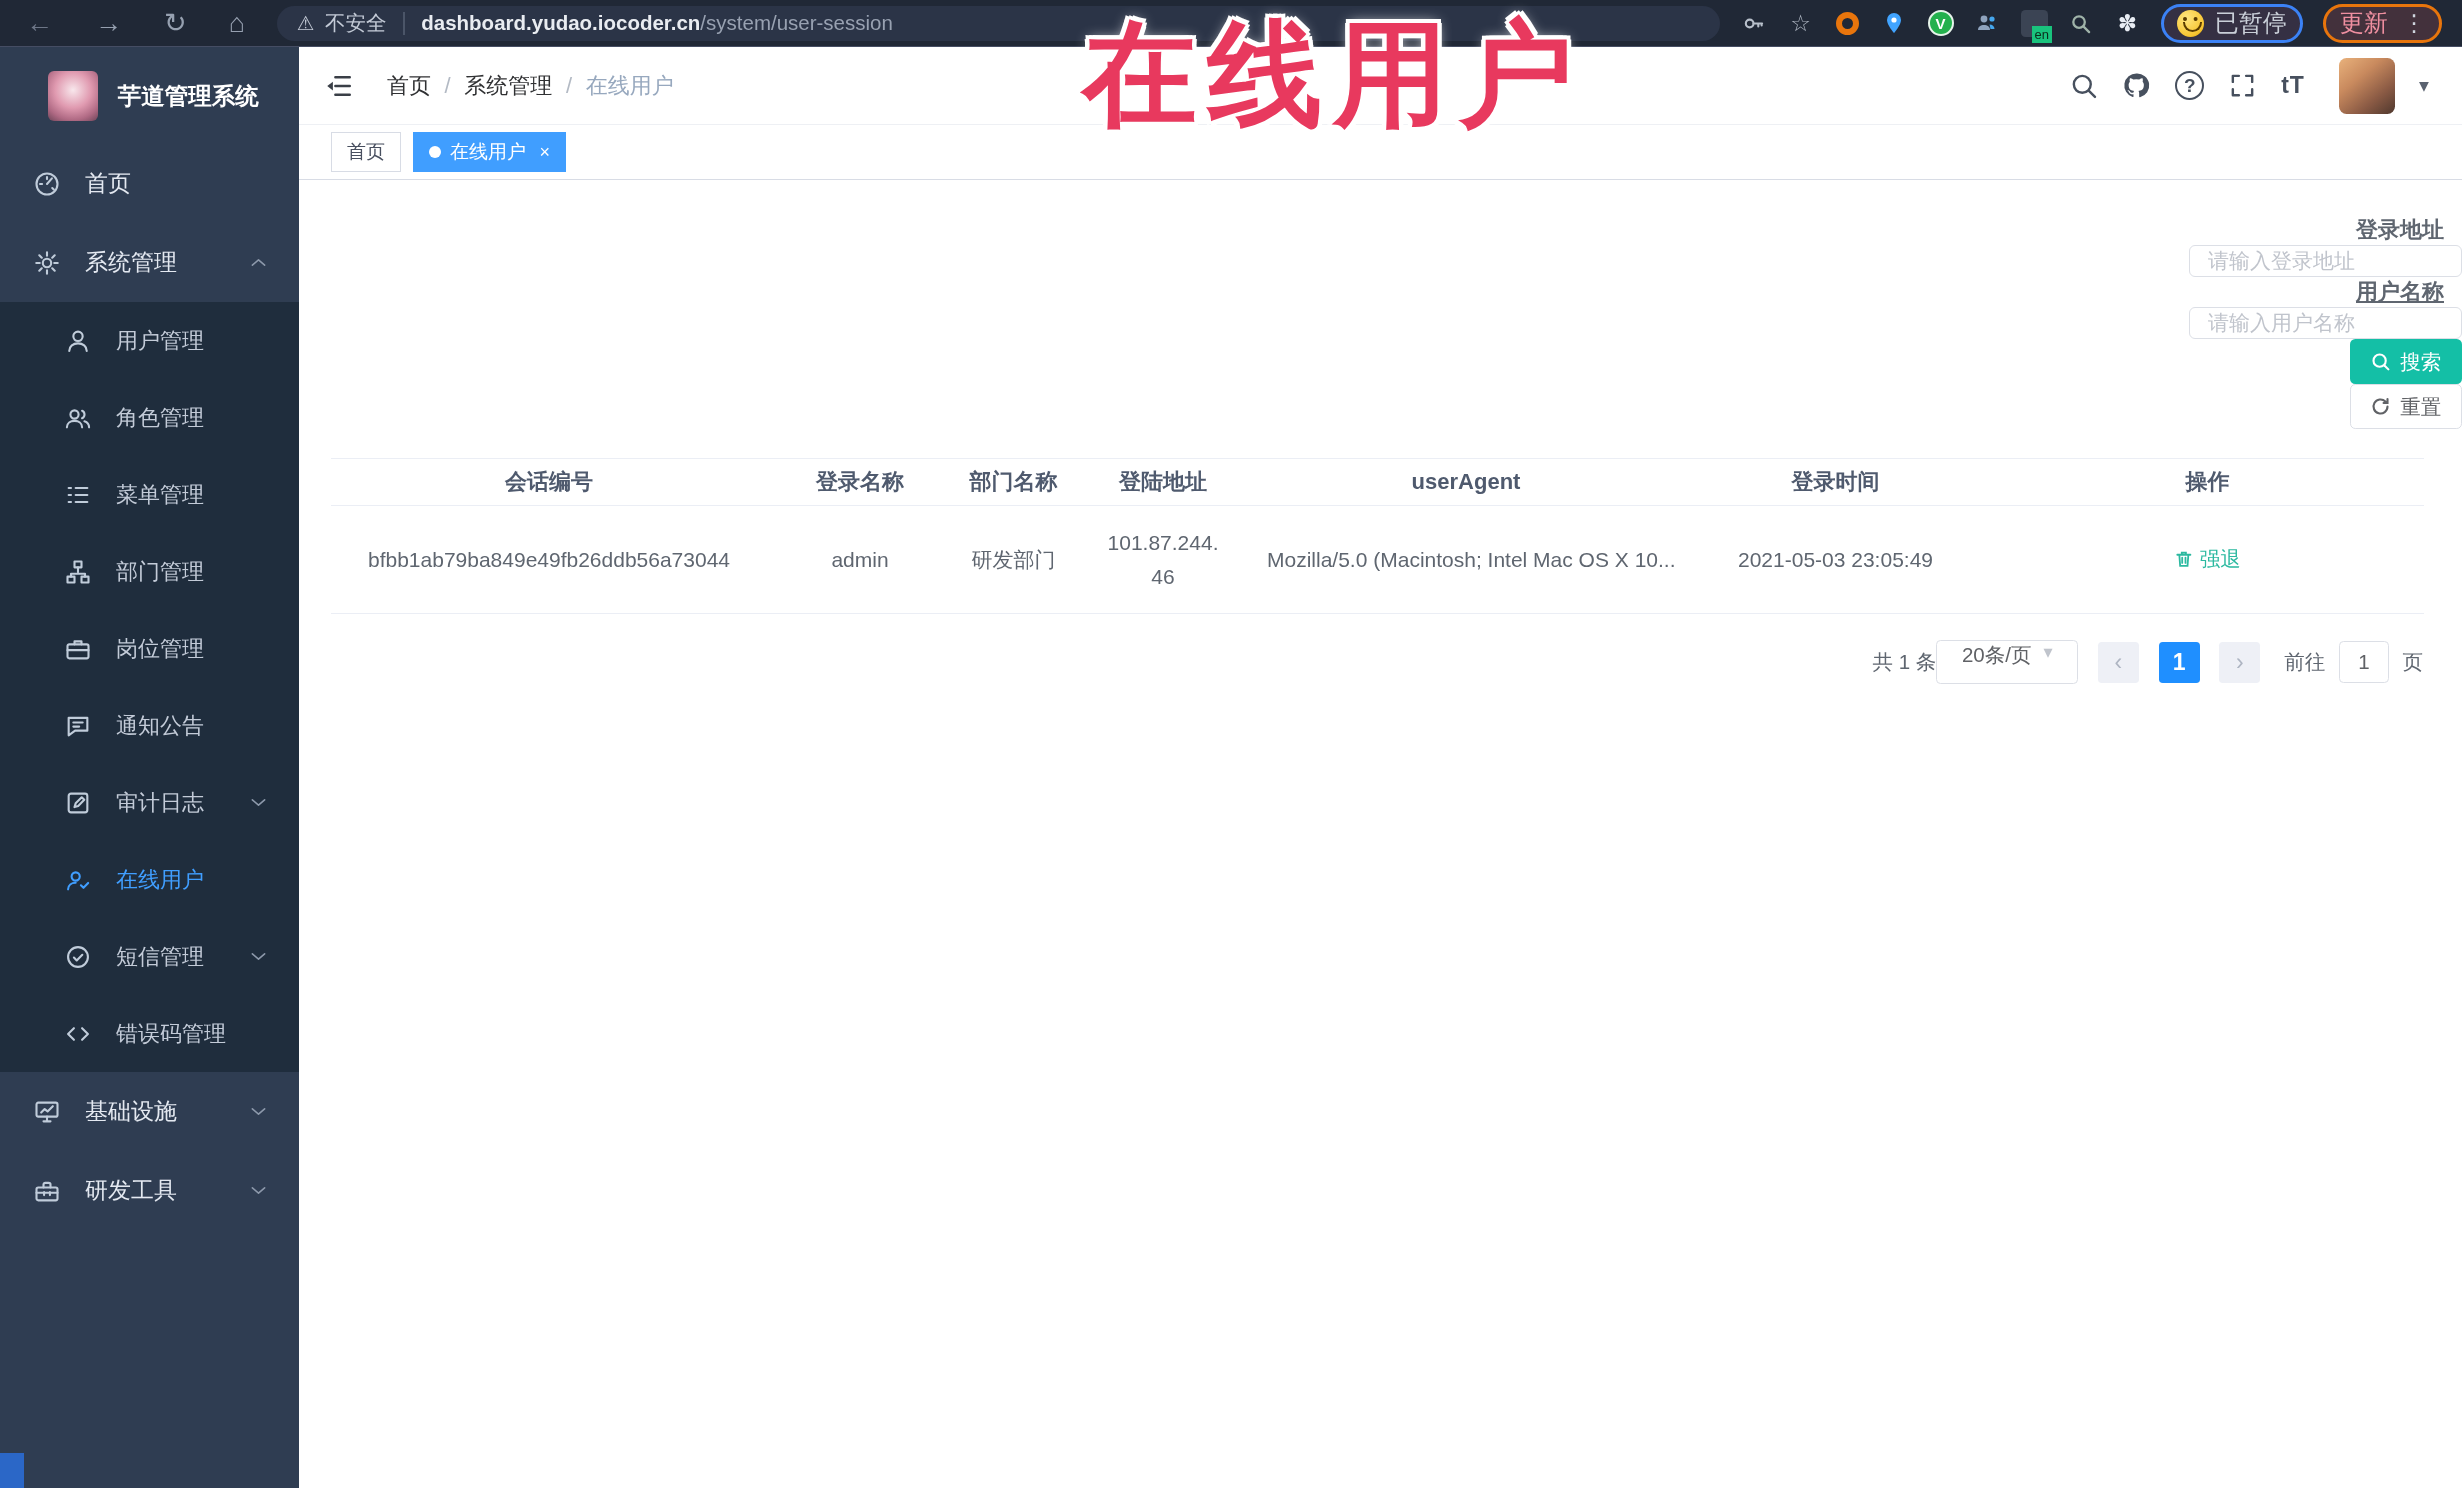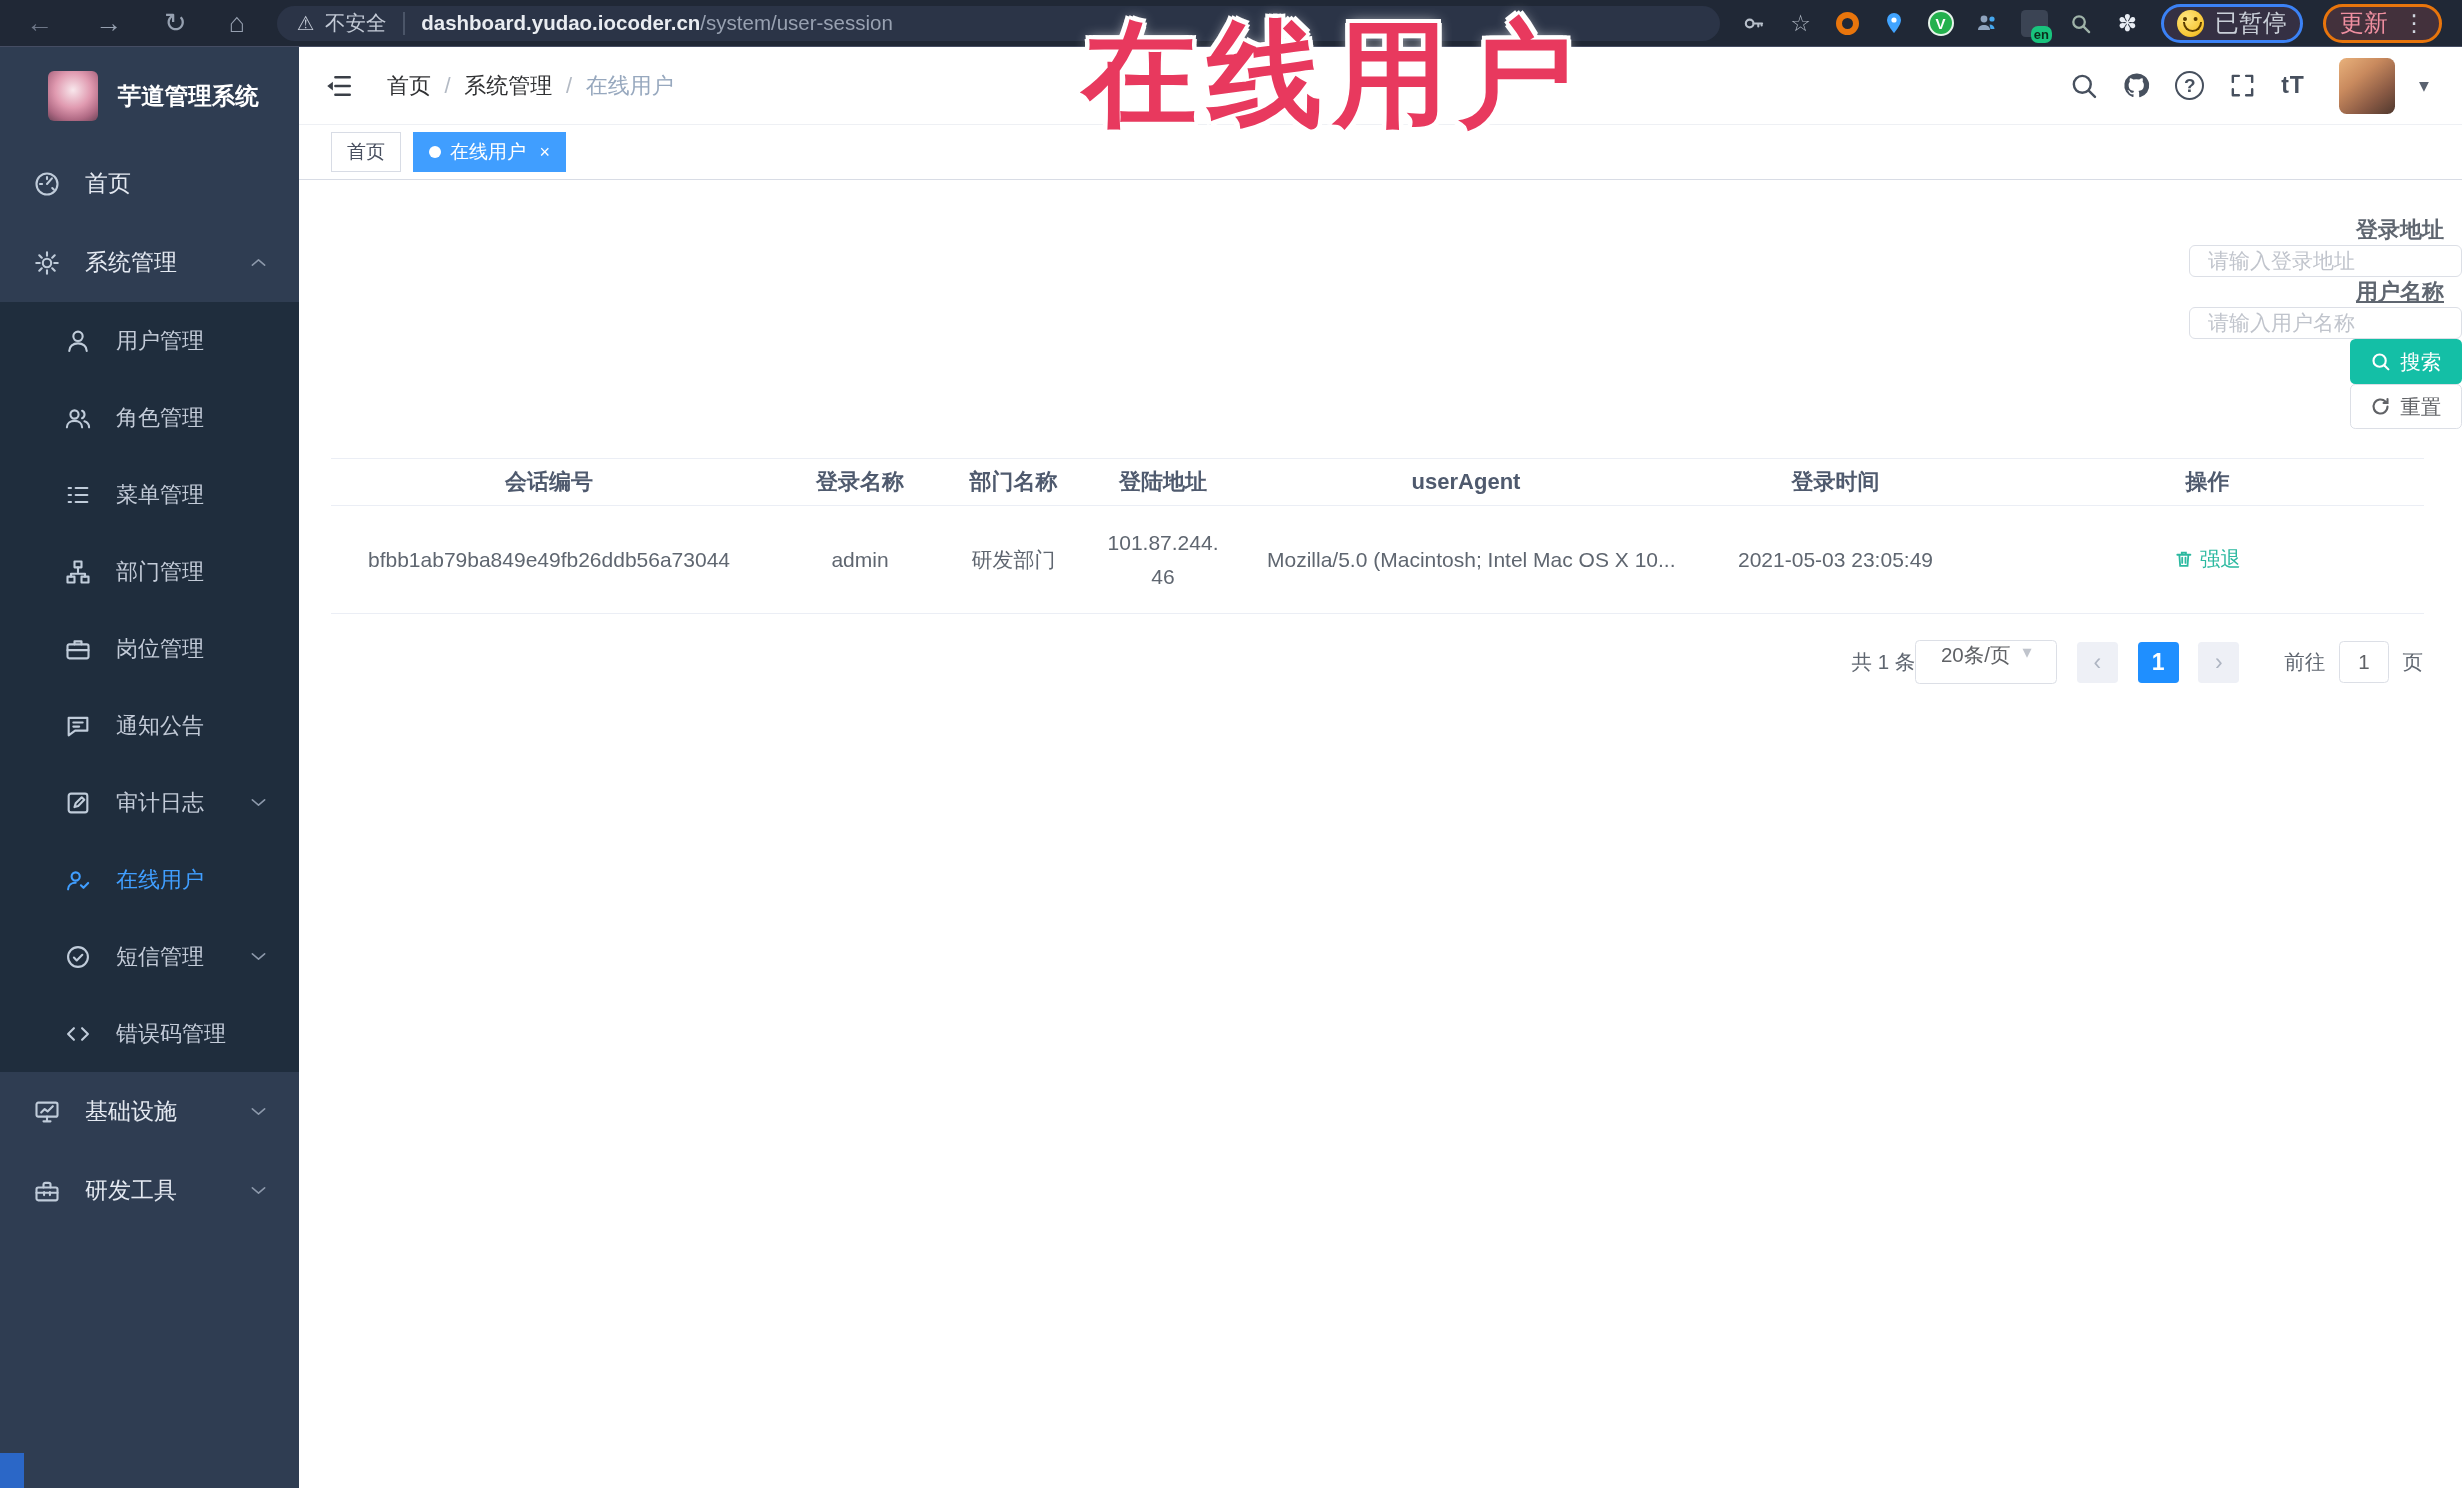--- a/index.html
+++ b/index.html
@@ -17,21 +17,21 @@
   .addr .sep { width:1.5px; height:23px; background:#4b5568; margin:0 16.7px; }
   .addr .host { color:#e9ecf1; font-weight:bold; }
   .addr .path { color:#98a1b1; }
   .ext-cluster { margin-left:auto; display:flex; align-items:center; gap:19.7px; padding-right:19.7px; }
   .ext { width:27px; height:27px; display:flex; align-items:center; justify-content:center; font-size:23px; color:#aeb6c2; }
   .ring { width:23px; height:23px; border-radius:50%; border:6px solid #e8750c; }
   .vcircle { width:26px; height:26px; border-radius:50%; background:#23b14d; border:2.3px solid #e6f4ea;
     color:#fff; font-size:15px; font-weight:bold; display:flex; align-items:center; justify-content:center; }
   .enbox { width:27px; height:27px; background:#3b4454; border-radius:4.5px; position:relative; }
   .enbox span { position:absolute; right:-4.5px; bottom:-6px; background:#19c37d; color:#0b2e1c;
-    font-size:13px; font-weight:bold; padding:0.8px 3px; border-radius:7px; }
+    font-size:13px; font-weight:normal; padding:0.8px 3px; border-radius:0; }
   .pill { display:flex; align-items:center; gap:10.6px; border-radius:26px; padding:3px 13.6px; height:39px; }
   .pill.paused { border:3.8px solid #3b82f6; background:#353043; }
   .pill.update { border:3.8px solid #e8750c; background:#43313c; }
   .pill .lbl { font-size:24px; color:#c9cfd8;text-align:right; }
   .pill.update .lbl { color:#ef8fa0; }
   .pill .dots { color:#cfd5de; font-size:23px; margin-left:4.5px; }
   .emoji-face { width:27px; height:27px; border-radius:50%;
     background:radial-gradient(circle at 35% 30%, #ffe680, #f7c531 70%, #d79a00); position:relative; }
   .emoji-face::before { content:""; position:absolute; left:6px; top:7.6px; width:3.8px; height:3.8px;
     border-radius:50%; background:#5a3c00; box-shadow:10.6px 0 0 #5a3c00; }
@@ -110,21 +110,21 @@
 
   .pager { display:flex; align-items:center; justify-content:flex-end; margin:26px 39px 0 0;
     font-size:20.5px; color:#5f6670; }
   .pager .total { }
   .psize { width:142px; height:44px; border:1.5px solid #dcdfe6; border-radius:4.5px; display:flex;
     justify-content:center; gap:12px; color:#606266; cursor:pointer; }
   .psize .caret { color:#c0c4cc; font-size:18px; }
   .pbtn { width:41px; height:41px; margin-left:19.7px; border-radius:3.8px; background:#eef0f6;
     color:#aeb5c2; font-size:23px; display:flex; align-items:center; justify-content:center; cursor:pointer; }
   .pbtn.cur { background:#1f8fff; color:#fff; font-weight:bold; }
-  .goto-lbl { margin-left:45px; }
+  .goto-lbl { margin-left:24px; }
   .goto { width:50px; height:42px; border:1.5px solid #dcdfe6; border-radius:4.5px; text-align:center;
     font-size:20.5px; color:#606266; margin:0 13.6px; outline:none; }
 
   
   .annotation { position:absolute; left:1082px; top:10.6px; z-index:50; font-size:115px; font-weight:bold;
     color:#e8395e; letter-spacing:10.6px; line-height:1.1; pointer-events:none;
     text-shadow:-4.5px 0 0 #fff, 4.5px 0 0 #fff, 0 -4.5px 0 #fff, 0 4.5px 0 #fff,
       -3.8px -3.8px 0 #fff, 3.8px 3.8px 0 #fff, -3.8px 3.8px 0 #fff, 3.8px -3.8px 0 #fff, 0 0 13.6px rgba(255,255,255,.9); }
 </style>
 </head>

